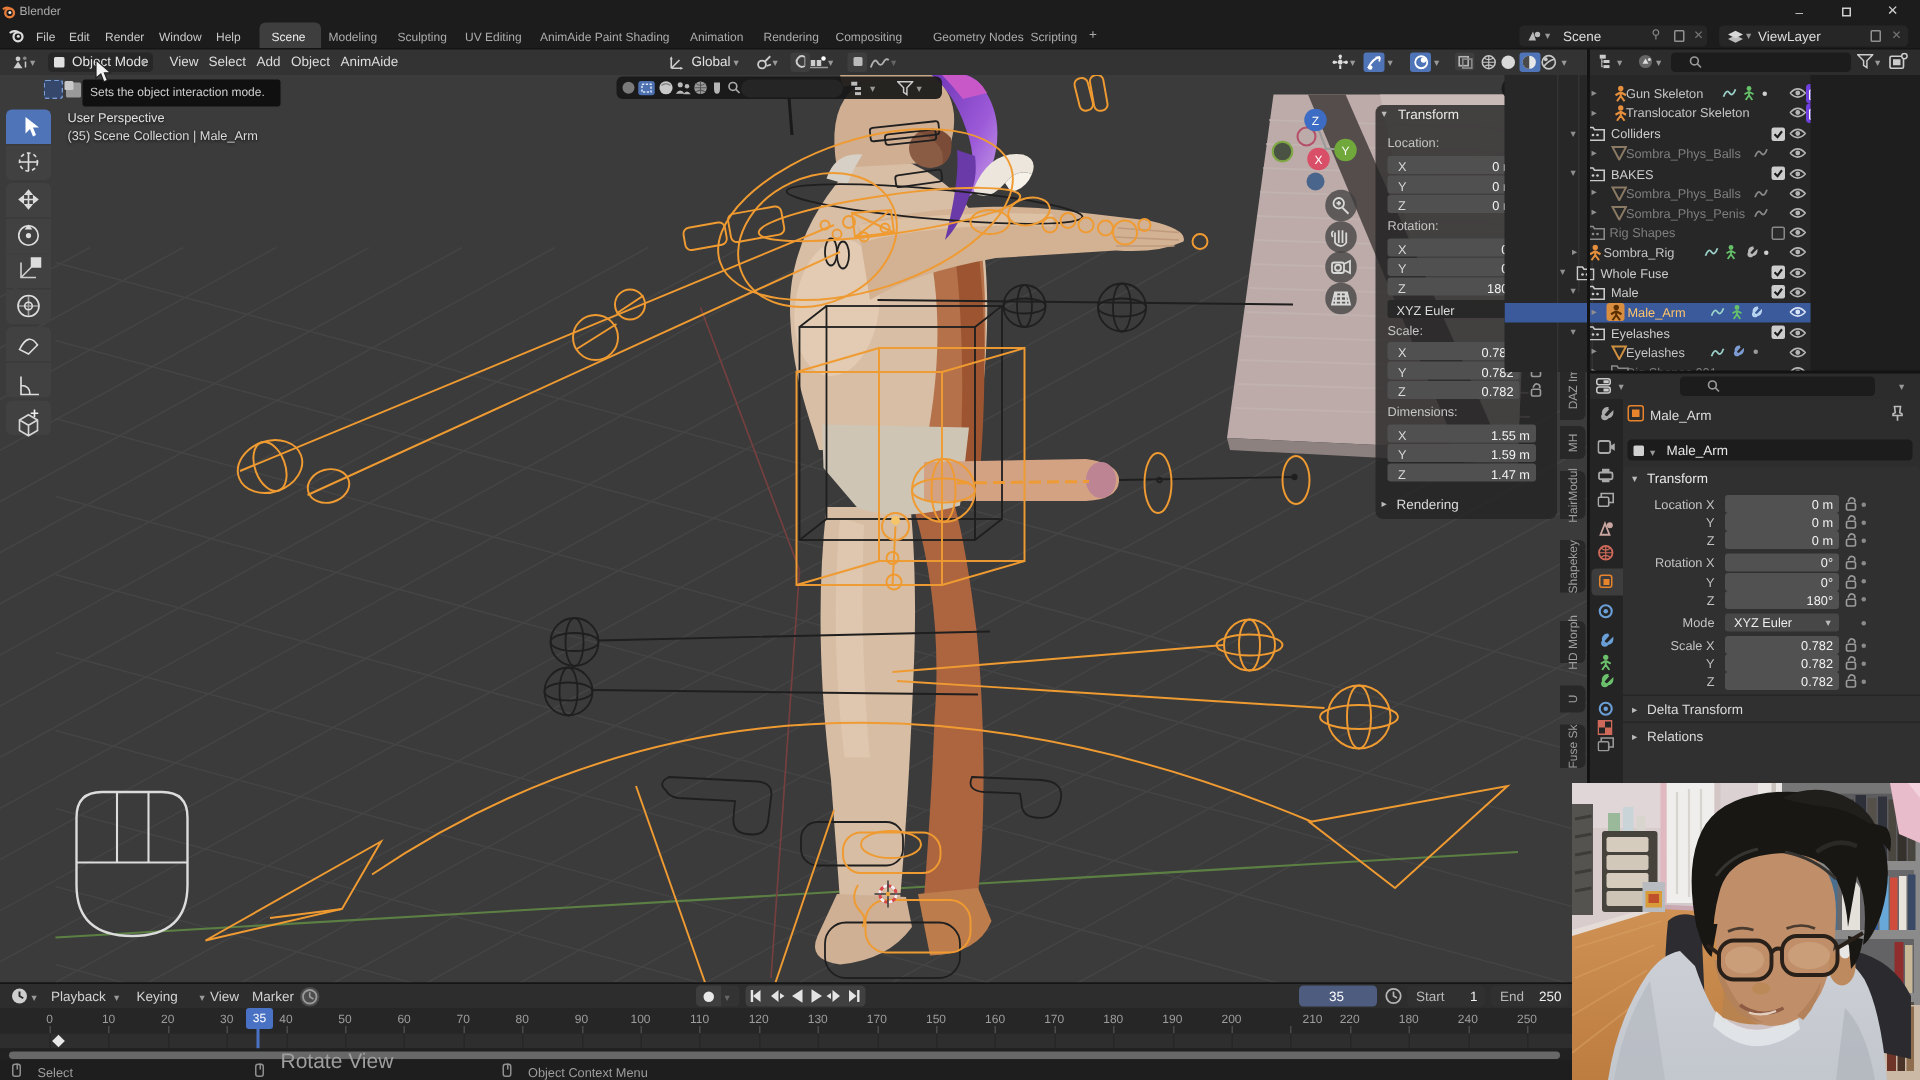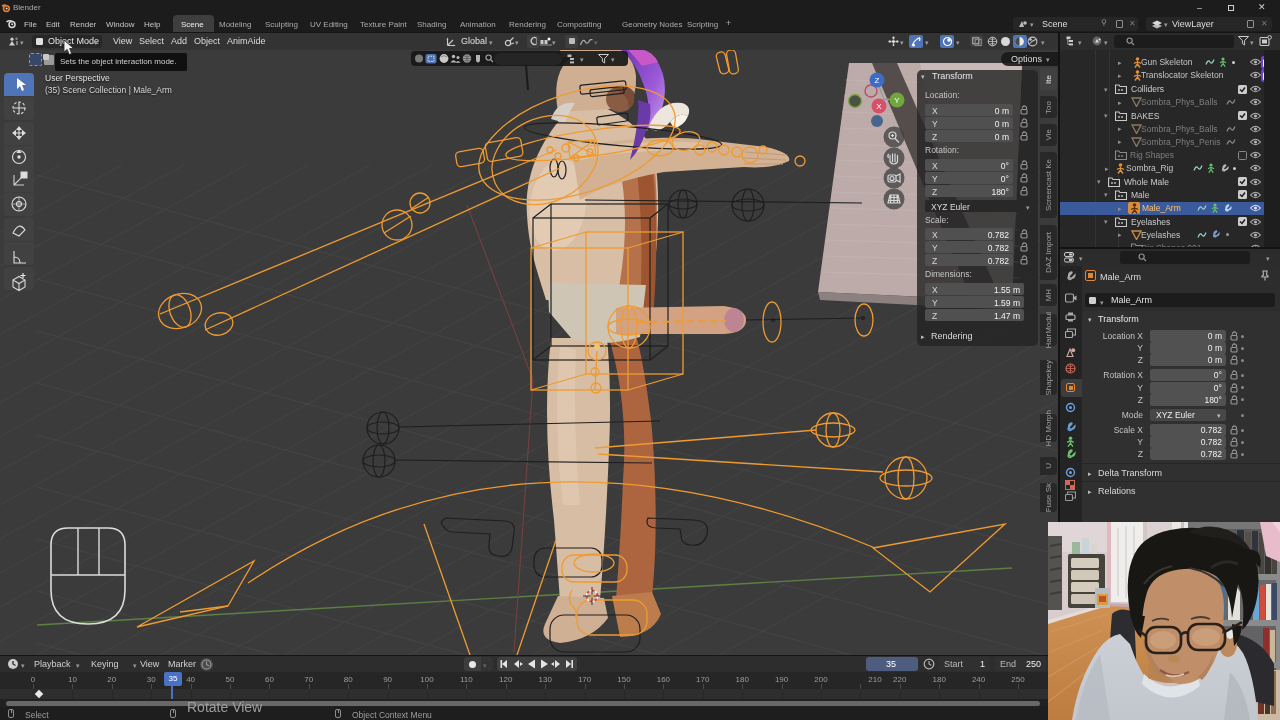--- a/index.html
+++ b/index.html
@@ -28,21 +28,21 @@
 <div class="t" style="left:24px;top:21px;font-size:8px;color:#c9c9c9">File</div>
 <div class="t" style="left:46px;top:21px;font-size:8px;color:#c9c9c9">Edit</div>
 <div class="t" style="left:70px;top:21px;font-size:8px;color:#c9c9c9">Render</div>
 <div class="t" style="left:106px;top:21px;font-size:8px;color:#c9c9c9">Window</div>
 <div class="t" style="left:144px;top:21px;font-size:8px;color:#c9c9c9">Help</div>
 <div class="a" style="left:173px;top:15px;width:41px;height:17px;background:#3e3e3e;border-radius:4px 4px 0 0"></div>
 <div class="t" style="left:181px;top:21px;font-size:8px;color:#efefef">Scene</div>
 <div class="t" style="left:219px;top:21px;font-size:8px;color:#ababab">Modeling</div>
 <div class="t" style="left:265px;top:21px;font-size:8px;color:#ababab">Sculpting</div>
 <div class="t" style="left:310px;top:21px;font-size:8px;color:#ababab">UV Editing</div>
-<div class="t" style="left:360px;top:21px;font-size:8px;color:#ababab">Texture Paint</div>
+<div class="t" style="left:360px;top:21px;font-size:8px;color:#ababab">AnimAide Paint</div>
 <div class="t" style="left:417px;top:21px;font-size:8px;color:#ababab">Shading</div>
 <div class="t" style="left:460px;top:21px;font-size:8px;color:#ababab">Animation</div>
 <div class="t" style="left:509px;top:21px;font-size:8px;color:#ababab">Rendering</div>
 <div class="t" style="left:557px;top:21px;font-size:8px;color:#ababab">Compositing</div>
 <div class="t" style="left:622px;top:21px;font-size:8px;color:#ababab">Geometry Nodes</div>
 <div class="t" style="left:687px;top:21px;font-size:8px;color:#ababab">Scripting</div>
 <div class="t" style="left:726px;top:19px;color:#ababab">+</div>
 
 <div class="a" style="left:1013px;top:17px;width:125px;height:14px;background:#262626;border-radius:3px"></div>
 <svg class="a" style="left:1017px;top:19px" width="11" height="10" viewBox="0 0 11 10">
@@ -634,21 +634,21 @@
 <div class="a" style="left:1040px;top:414px;width:17px;height:28px;background:#282828;border-radius:0 4px 4px 0;display:flex;align-items:center;justify-content:center">
     <span style="writing-mode:vertical-rl;transform:rotate(180deg);font-size:8px;color:#9f9f9f;white-space:nowrap">HD Morph</span>
   </div>
 <div class="a" style="left:1040px;top:457px;width:17px;height:18px;background:#282828;border-radius:0 4px 4px 0;display:flex;align-items:center;justify-content:center">
     <span style="writing-mode:vertical-rl;transform:rotate(180deg);font-size:8px;color:#9f9f9f;white-space:nowrap">U</span>
   </div>
 <div class="a" style="left:1040px;top:483px;width:17px;height:29px;background:#282828;border-radius:0 4px 4px 0;display:flex;align-items:center;justify-content:center">
     <span style="writing-mode:vertical-rl;transform:rotate(180deg);font-size:8px;color:#9f9f9f;white-space:nowrap">Fuse Sk</span>
   </div>
 
-<div class="a" style="left:1060px;top:50px;width:204px;height:198px;background:#272727;overflow:hidden" id="outliner">
+<div class="a" style="left:1003px;top:50px;width:204px;height:198px;background:#272727;overflow:hidden" id="outliner">
 <div class="a" style="left:35px;top:0;width:1px;height:198px;background:#333"></div>
     <div class="a" style="left:49px;top:0;width:1px;height:145px;background:#333"></div>
     <div class="a" style="left:58px;top:125px;width:1px;height:73px;background:#333"></div>
     <div class="t" style="left:58px;top:8.5px;font-size:7px;color:#8f8f8f">▸</div>
     <svg class="a" style="left:72px;top:7.0px" width="11" height="11" viewBox="0 0 11 11">
       <circle cx="5.5" cy="2" r="1.8" fill="#e58e3c"></circle>
       <path d="M5.5,4 L5.5,7 M5.5,4.5 L2,6.5 M5.5,4.5 L9,6.5 M5.5,7 L3,10.5 M5.5,7 L8,10.5" stroke="#e58e3c" stroke-width="1.4" fill="none"></path>
     </svg>
     <div class="t" style="left:81px;top:8.0px;font-size:8.5px;color:#c5c5c5">Gun Skeleton</div>
     <svg class="a" style="left:145px;top:8.0px" width="10" height="8" viewBox="0 0 10 8">
@@ -817,21 +817,21 @@
       <rect x="0.5" y="2" width="9" height="6.5" rx="1" fill="none" stroke="#b5b5b5" stroke-width="1.1"></rect>
       <circle cx="5" cy="5.2" r="1.7" fill="none" stroke="#b5b5b5" stroke-width="1"></circle>
       <path d="M2,2 L3,0.7 L5,0.7 L6,2" fill="none" stroke="#b5b5b5" stroke-width="1"></path>
     </svg>
     <div class="t" style="left:37px;top:128.3px;font-size:7px;color:#8f8f8f">▾</div>
     <svg class="a" style="left:48px;top:126.80000000000001px" width="12" height="10" viewBox="0 0 12 10">
       <path d="M0.5,1 L4,1 L5,2.5 L11.5,2.5 L11.5,9.5 L0.5,9.5 Z" fill="none" stroke="#c9c9c9" stroke-width="1.1"></path>
       <circle cx="4" cy="6" r="0.9" fill="#c9c9c9"></circle>
       <circle cx="7" cy="6" r="0.9" fill="#c9c9c9"></circle>
     </svg>
-    <div class="t" style="left:64px;top:127.80000000000001px;font-size:8.5px;color:#cdcdcd">Whole Male</div>
+    <div class="t" style="left:64px;top:127.80000000000001px;font-size:8.5px;color:#cdcdcd">Whole Fuse</div>
     <div class="a" style="left:178.0px;top:127.30000000000001px;width:9px;height:9px;background:#cccccc;border-radius:1.5px"></div>
     <svg class="a" style="left:178.0px;top:127.30000000000001px" width="9" height="9" viewBox="0 0 9 9">
       <path d="M2,4.5 L4,6.5 L7,2.5" stroke="#1a1a1a" stroke-width="1.4" fill="none"></path>
     </svg>
     <svg class="a" style="left:190px;top:127.80000000000001px" width="11" height="8" viewBox="0 0 11 8">
       <path d="M0.5,4 Q5.5,-1.5 10.5,4 Q5.5,9.5 0.5,4 Z" fill="none" stroke="#b5b5b5" stroke-width="1.1"></path>
       <circle cx="5.5" cy="4" r="1.6" fill="#b5b5b5"></circle>
     </svg>
     <svg class="a" style="left:204px;top:127.30000000000001px" width="10" height="9" viewBox="0 0 10 9">
       <rect x="0.5" y="2" width="9" height="6.5" rx="1" fill="none" stroke="#b5b5b5" stroke-width="1.1"></rect>

